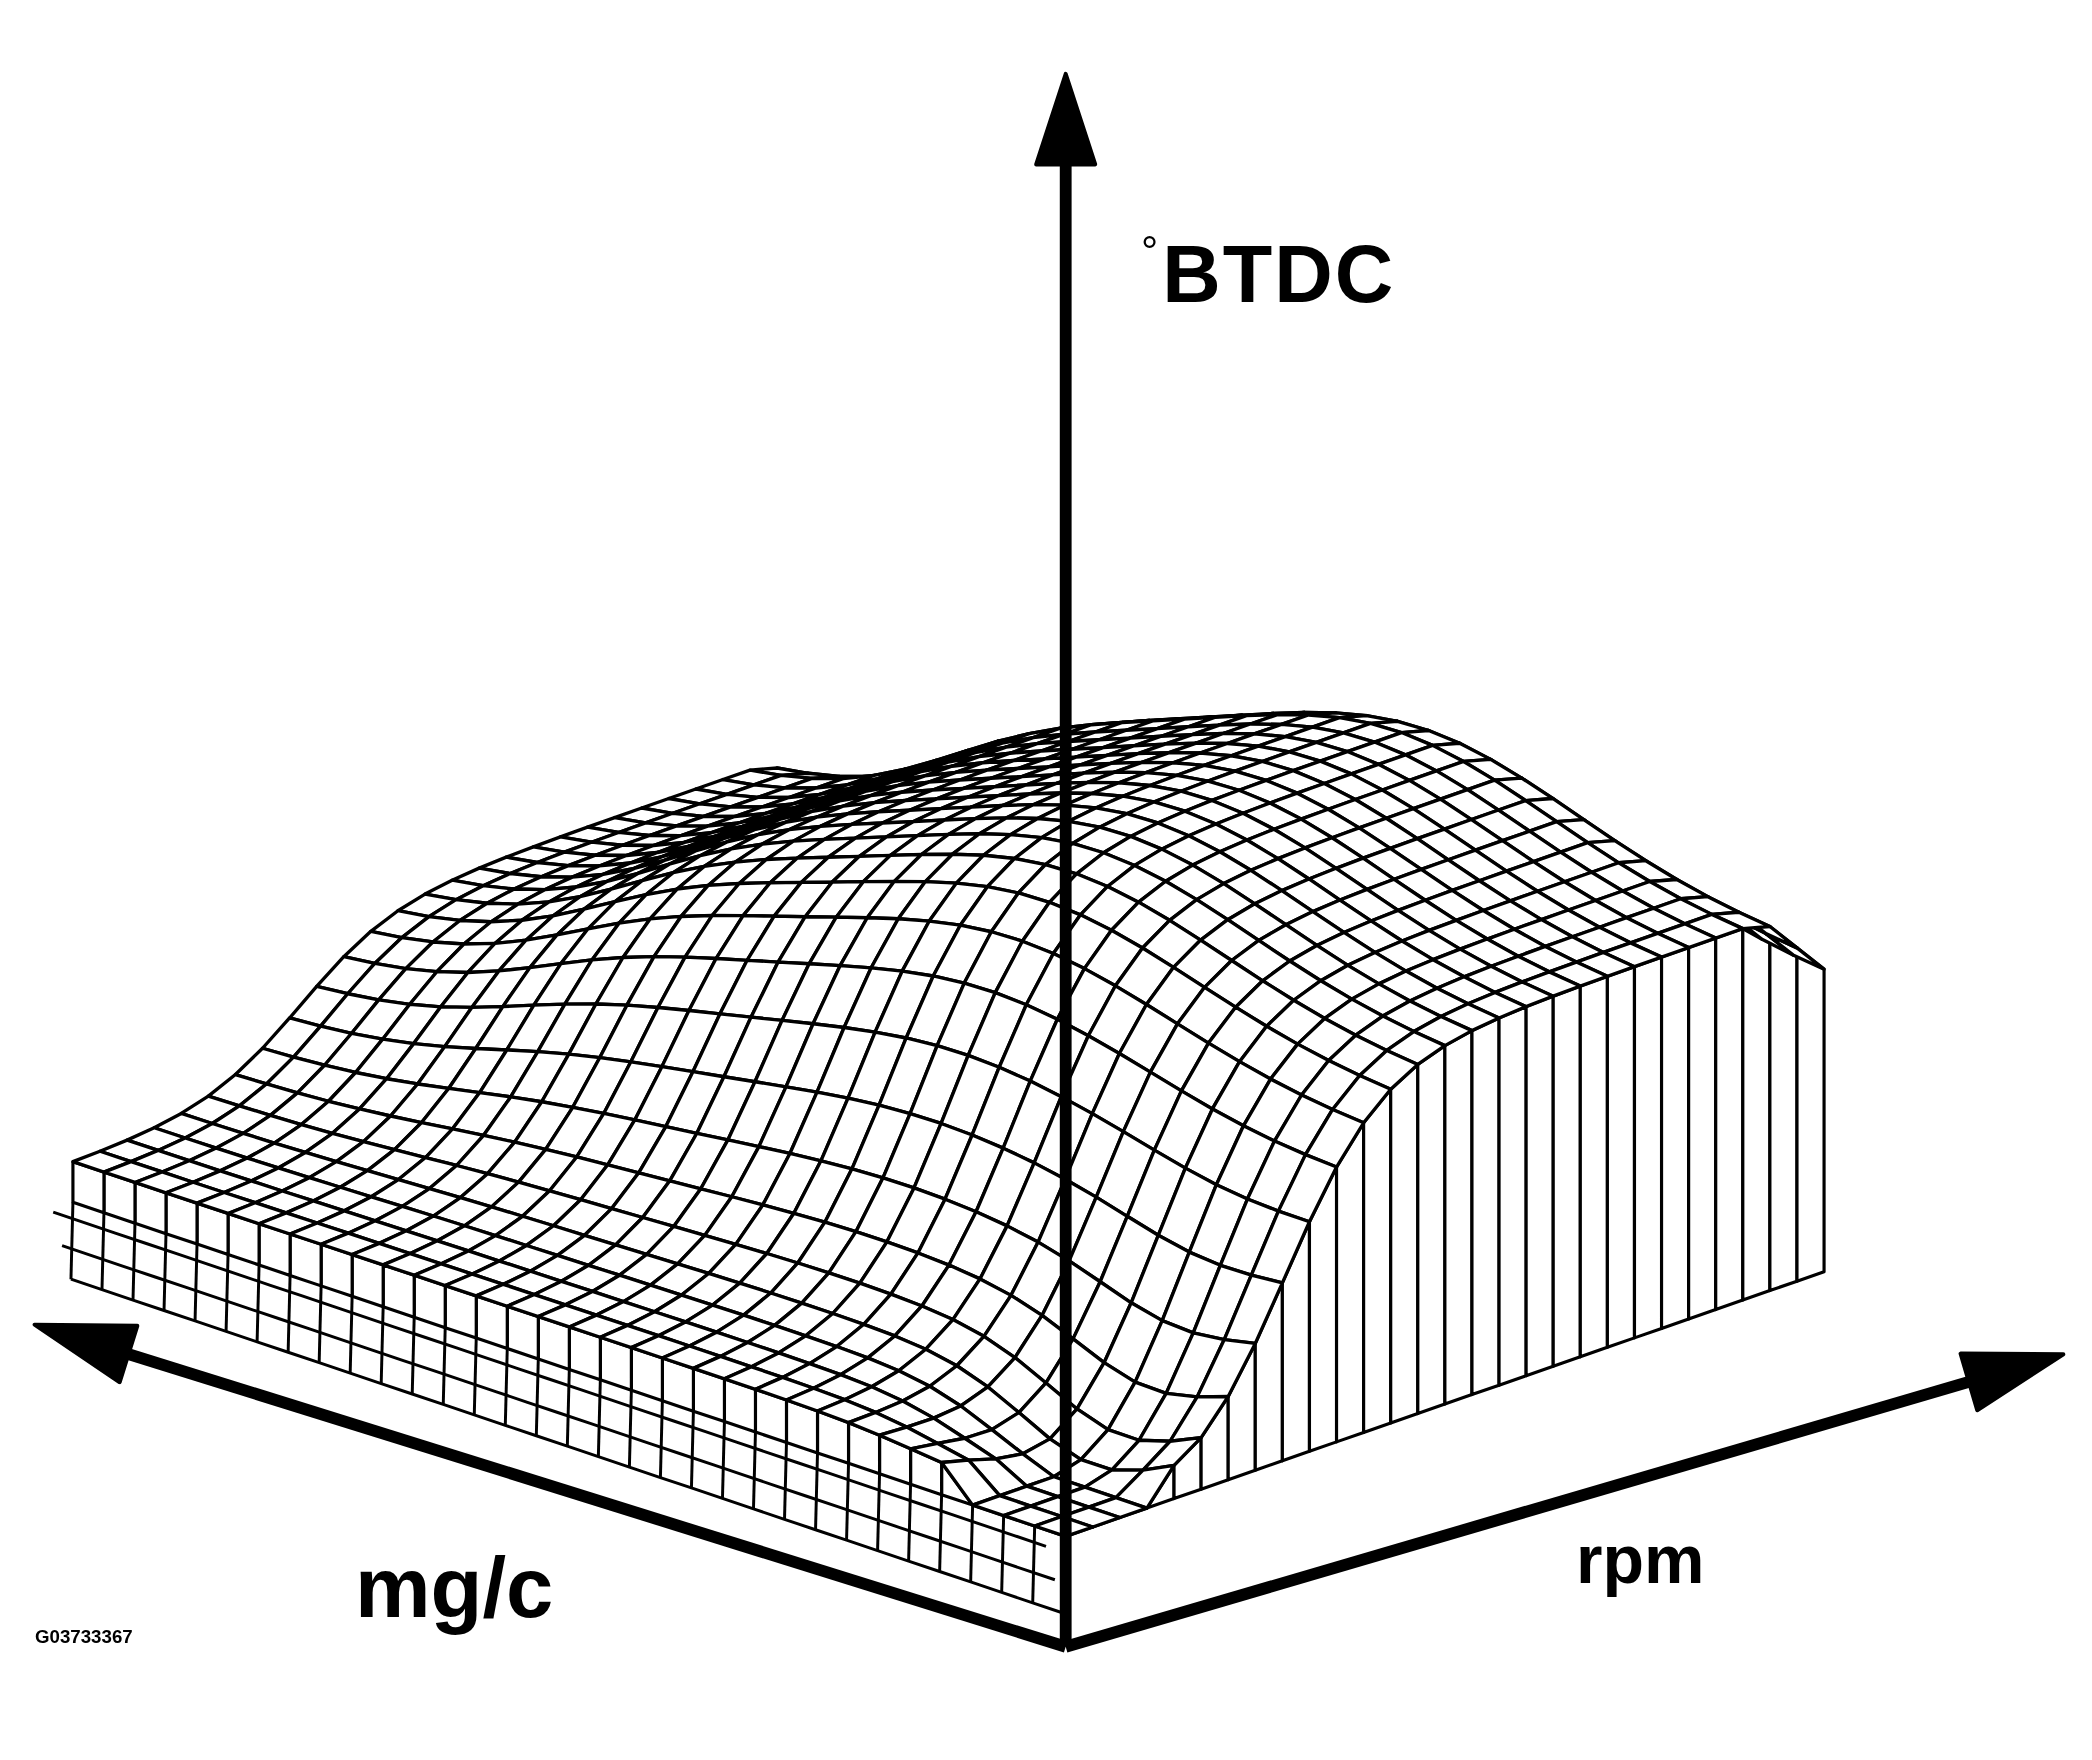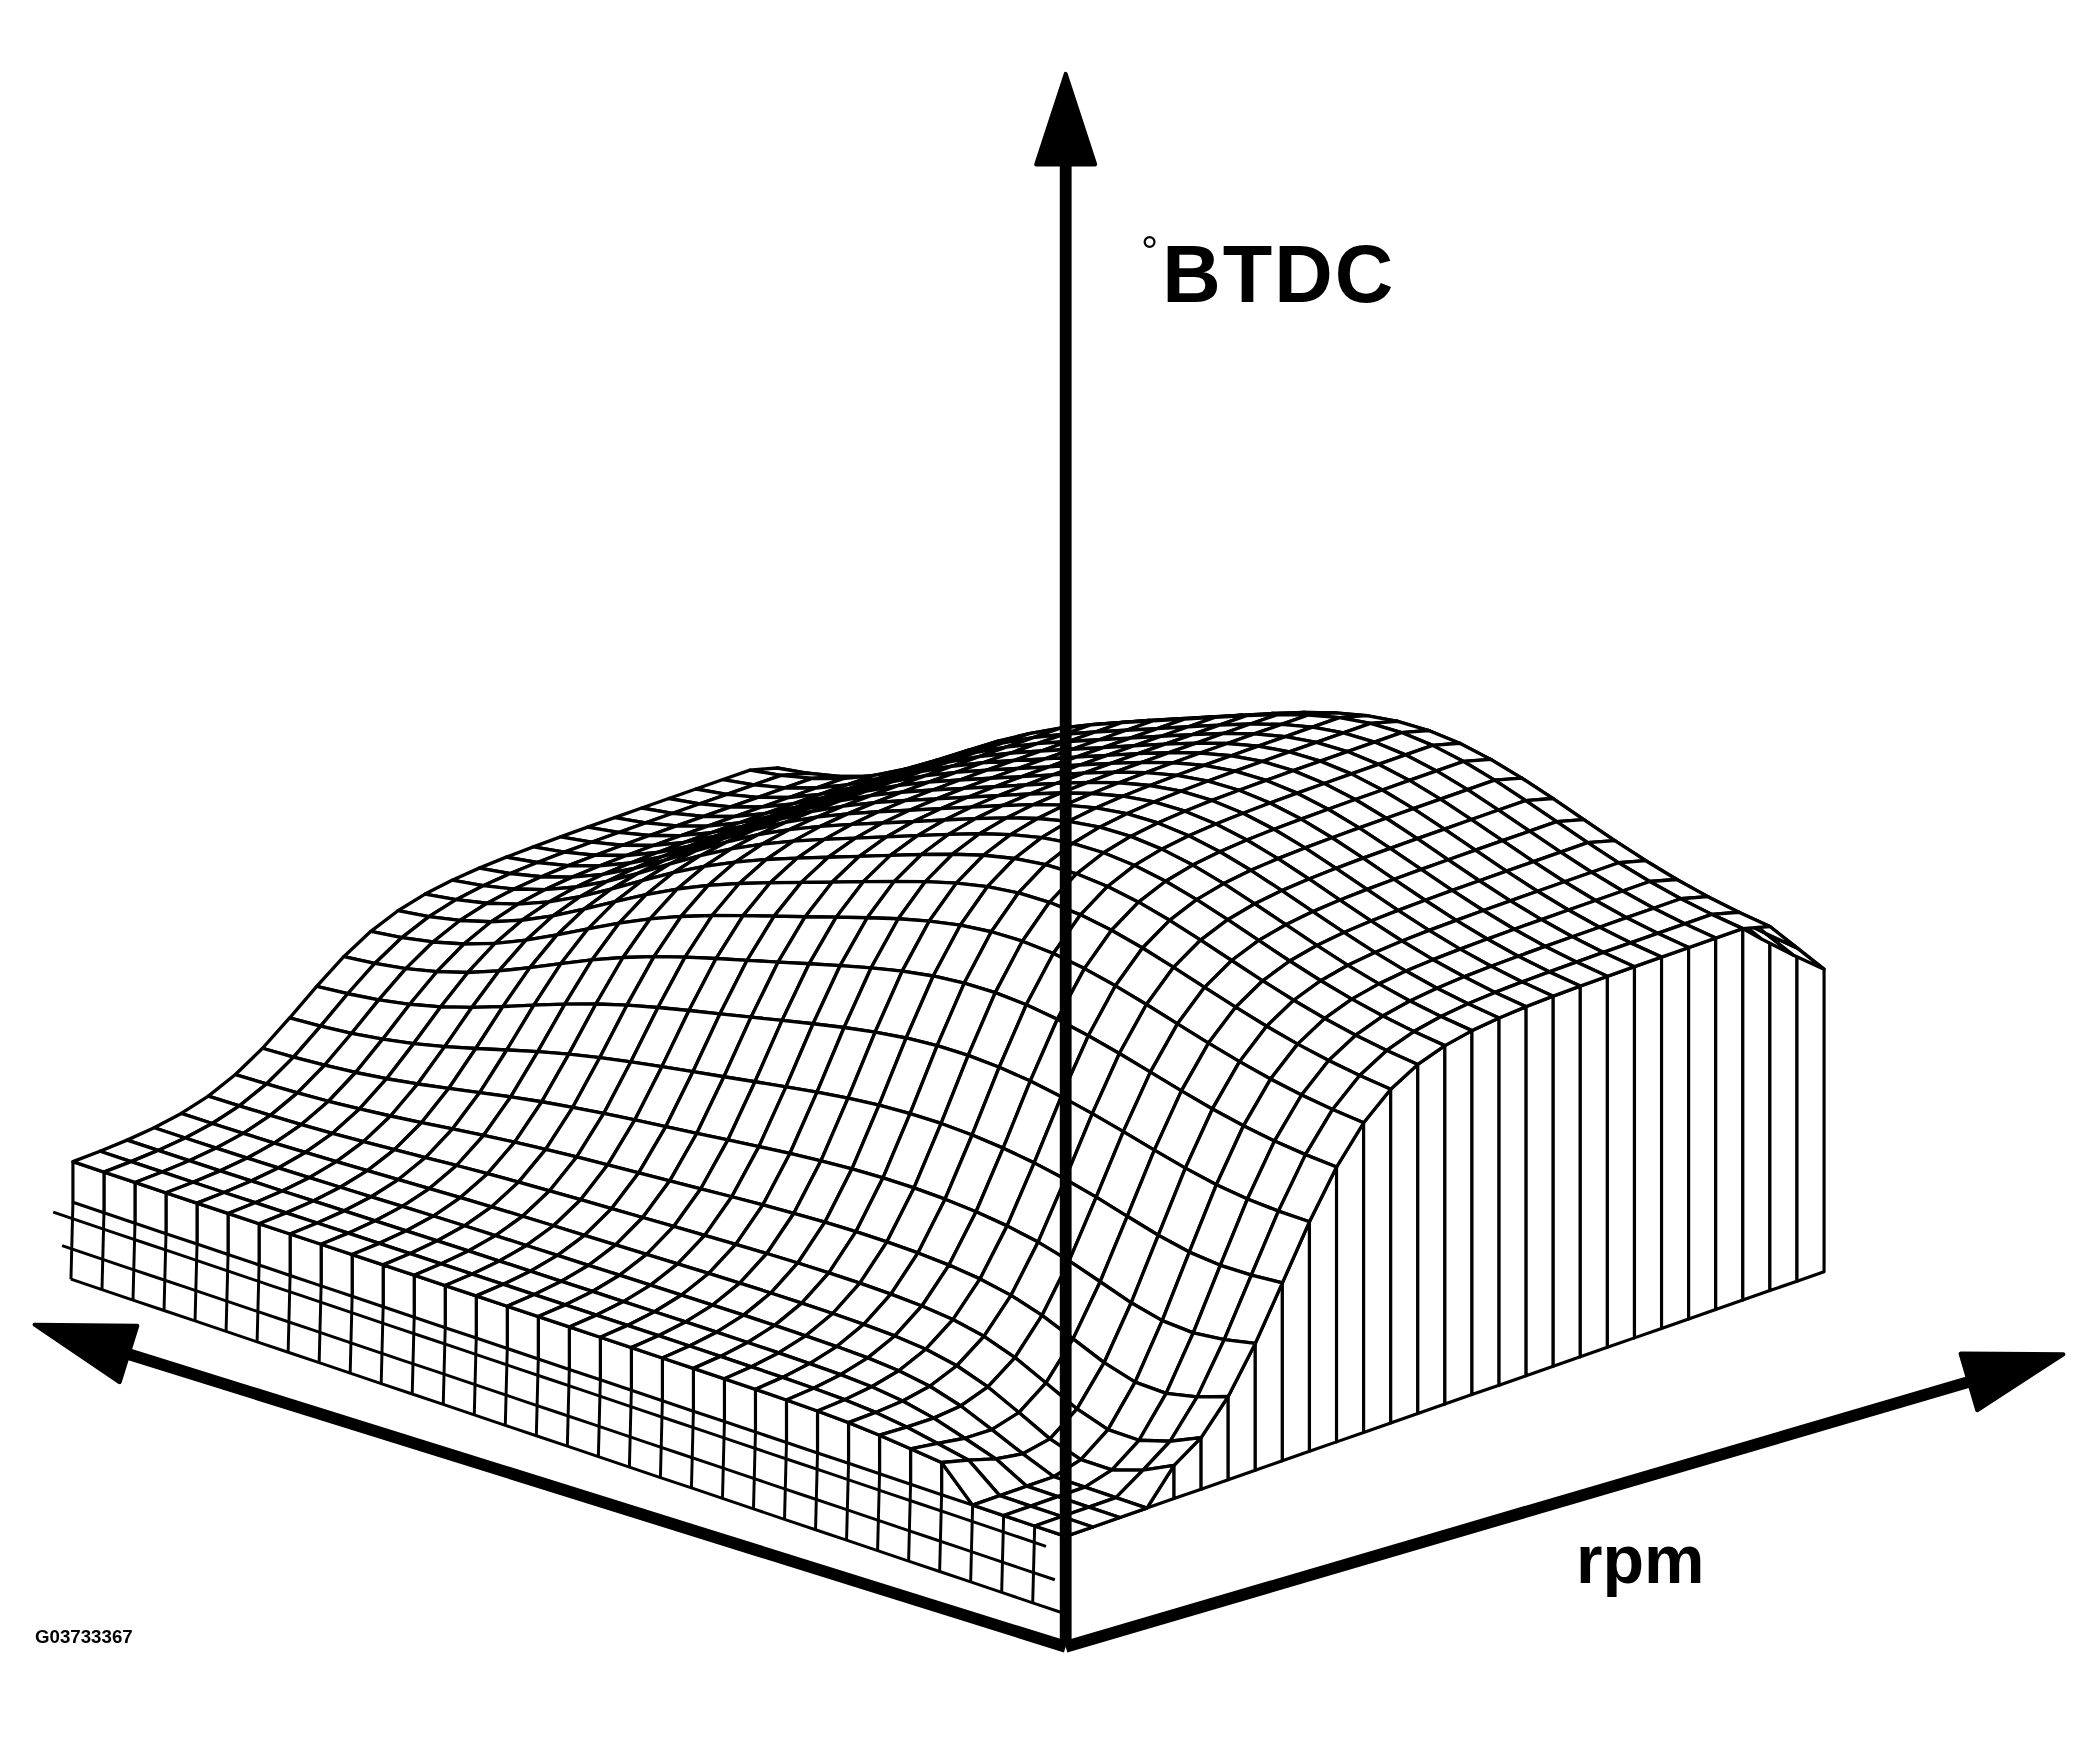--- a/index.html
+++ b/index.html
@@ -1017,16 +1017,17 @@
         <polygon points="1082,75 1112,167 1052,167" fill="#000" stroke="#000" stroke-width="4" stroke-linejoin="round"></polygon>
         <line x1="1082" y1="1672" x2="1082" y2="167" stroke="#000" stroke-width="12" stroke-linecap="butt"></line>
         <polygon points="35,1345 139.3964408727284,1346.1760667952651 121.5092854284621,1403.4477846856223" fill="#000" stroke="#000" stroke-width="4" stroke-linejoin="round"></polygon>
         <line x1="1082" y1="1672" x2="130.45286315059525" y2="1374.8119257404437" stroke="#000" stroke-width="12" stroke-linecap="butt"></line>
         <polygon points="2095,1375 2007.4797192225094,1431.9227586526617 1990.5989810099875,1374.3463687224107" fill="#000" stroke="#000" stroke-width="4" stroke-linejoin="round"></polygon>
         <line x1="1082" y1="1672" x2="1999.0393501162484" y2="1403.1345636875362" stroke="#000" stroke-width="12" stroke-linecap="butt"></line>
       </g>
   </svg>
 
   <div class="lbl lbl-z"><span class="deg">°</span><span>BTDC</span></div>
+  <div class="lbl lbl-x">mg/c</div>
   <div class="lbl lbl-y">rpm</div>
   <div class="lbl lbl-id">G03733367</div>
 </div>
 
 
 </body></html>

